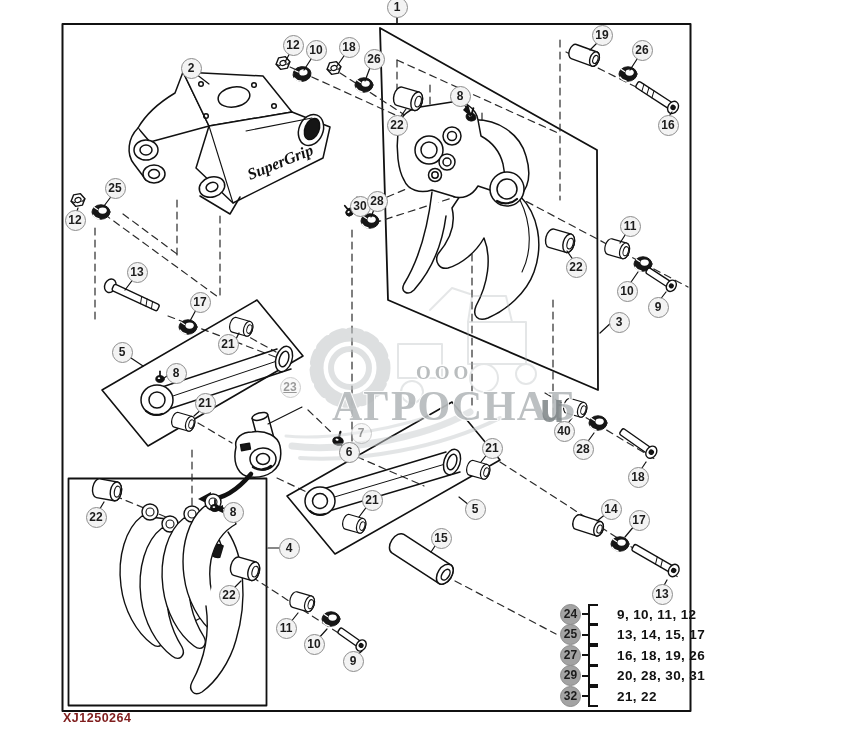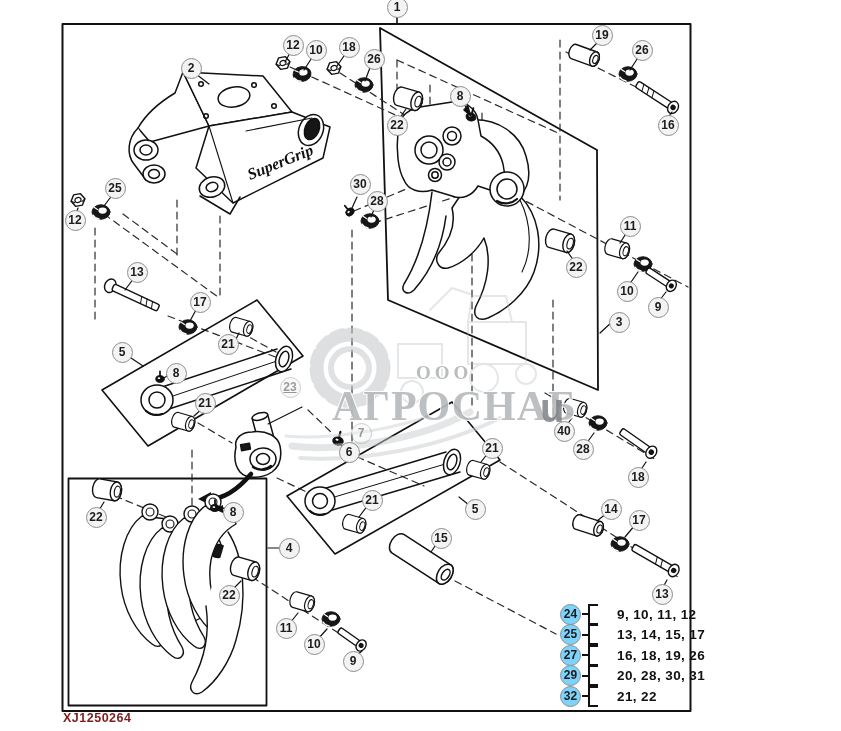--- a/index.html
+++ b/index.html
@@ -7,21 +7,21 @@
          font-family:"Liberation Sans",sans-serif;}
   #artwork{position:absolute;left:0;top:0;}
   .callout{position:absolute;width:21px;height:21px;border-radius:50%;
            border:1.4px solid #8d8d8d;background:#f3f3f3;color:#1c1c1c;
            font:bold 12px/18px "Liberation Sans",sans-serif;text-align:center;
            box-sizing:border-box;z-index:30;}
   .callout.faint{opacity:.45;}
   #legend{position:absolute;left:560px;top:604px;z-index:25;}
   .lrow{display:flex;align-items:center;height:20.5px;}
   .lref{width:21px;height:21px;border-radius:50%;border:1.4px solid #8d8d8d;
-        background:#7dd3fc;color:#1c1c1c;font:bold 12px/18px "Liberation Sans",sans-serif;
+        background:#a3a3a3;color:#1c1c1c;font:bold 12px/18px "Liberation Sans",sans-serif;
         text-align:center;box-sizing:border-box;flex:0 0 auto;}
   .ldash{width:6px;height:0;border-top:2.4px solid #111;margin-left:1px;flex:0 0 auto;}
   .lbracket{width:8px;height:17px;border-left:2.6px solid #111;border-top:2.6px solid #111;
             border-bottom:2.6px solid #111;flex:0 0 auto;}
   .litems{font:bold 13.5px "Liberation Sans",sans-serif;color:#111;margin-left:19px;
           white-space:nowrap;letter-spacing:.4px;}
   #drawing-number{position:absolute;left:63px;top:711px;font:bold 12.5px "Liberation Sans",sans-serif;
                   color:#7f1d1d;letter-spacing:.5px;z-index:25;}
 </style>
 </head>
@@ -372,21 +372,21 @@
       <div class="callout" style="left: 305.5px; top: 39.5px;">10</div>
       <div class="callout" style="left: 338.5px; top: 36.5px;">18</div>
       <div class="callout" style="left: 363.5px; top: 48.5px;">26</div>
       <div class="callout" style="left: 591.5px; top: 24.5px;">19</div>
       <div class="callout" style="left: 631.5px; top: 39.5px;">26</div>
       <div class="callout" style="left: 657.5px; top: 114.5px;">16</div>
       <div class="callout" style="left: 449.5px; top: 85.5px;">8</div>
       <div class="callout" style="left: 386.5px; top: 114.5px;">22</div>
       <div class="callout" style="left: 104.5px; top: 177.5px;">25</div>
       <div class="callout" style="left: 64.5px; top: 209.5px;">12</div>
-      <div class="callout" style="left: 349.5px; top: 174px;">30</div>
+      <div class="callout" style="left: 349.5px; top: 196px;">30</div>
       <div class="callout" style="left: 366.5px; top: 190.5px;">28</div>
       <div class="callout" style="left: 565.5px; top: 256.5px;">22</div>
       <div class="callout" style="left: 619.5px; top: 215.5px;">11</div>
       <div class="callout" style="left: 616.5px; top: 280.5px;">10</div>
       <div class="callout" style="left: 647.5px; top: 296.5px;">9</div>
       <div class="callout" style="left: 608.5px; top: 311.5px;">3</div>
       <div class="callout" style="left: 126.5px; top: 261.5px;">13</div>
       <div class="callout" style="left: 189.5px; top: 291.5px;">17</div>
       <div class="callout" style="left: 111.5px; top: 341.5px;">5</div>
       <div class="callout" style="left: 217.5px; top: 333.5px;">21</div>

